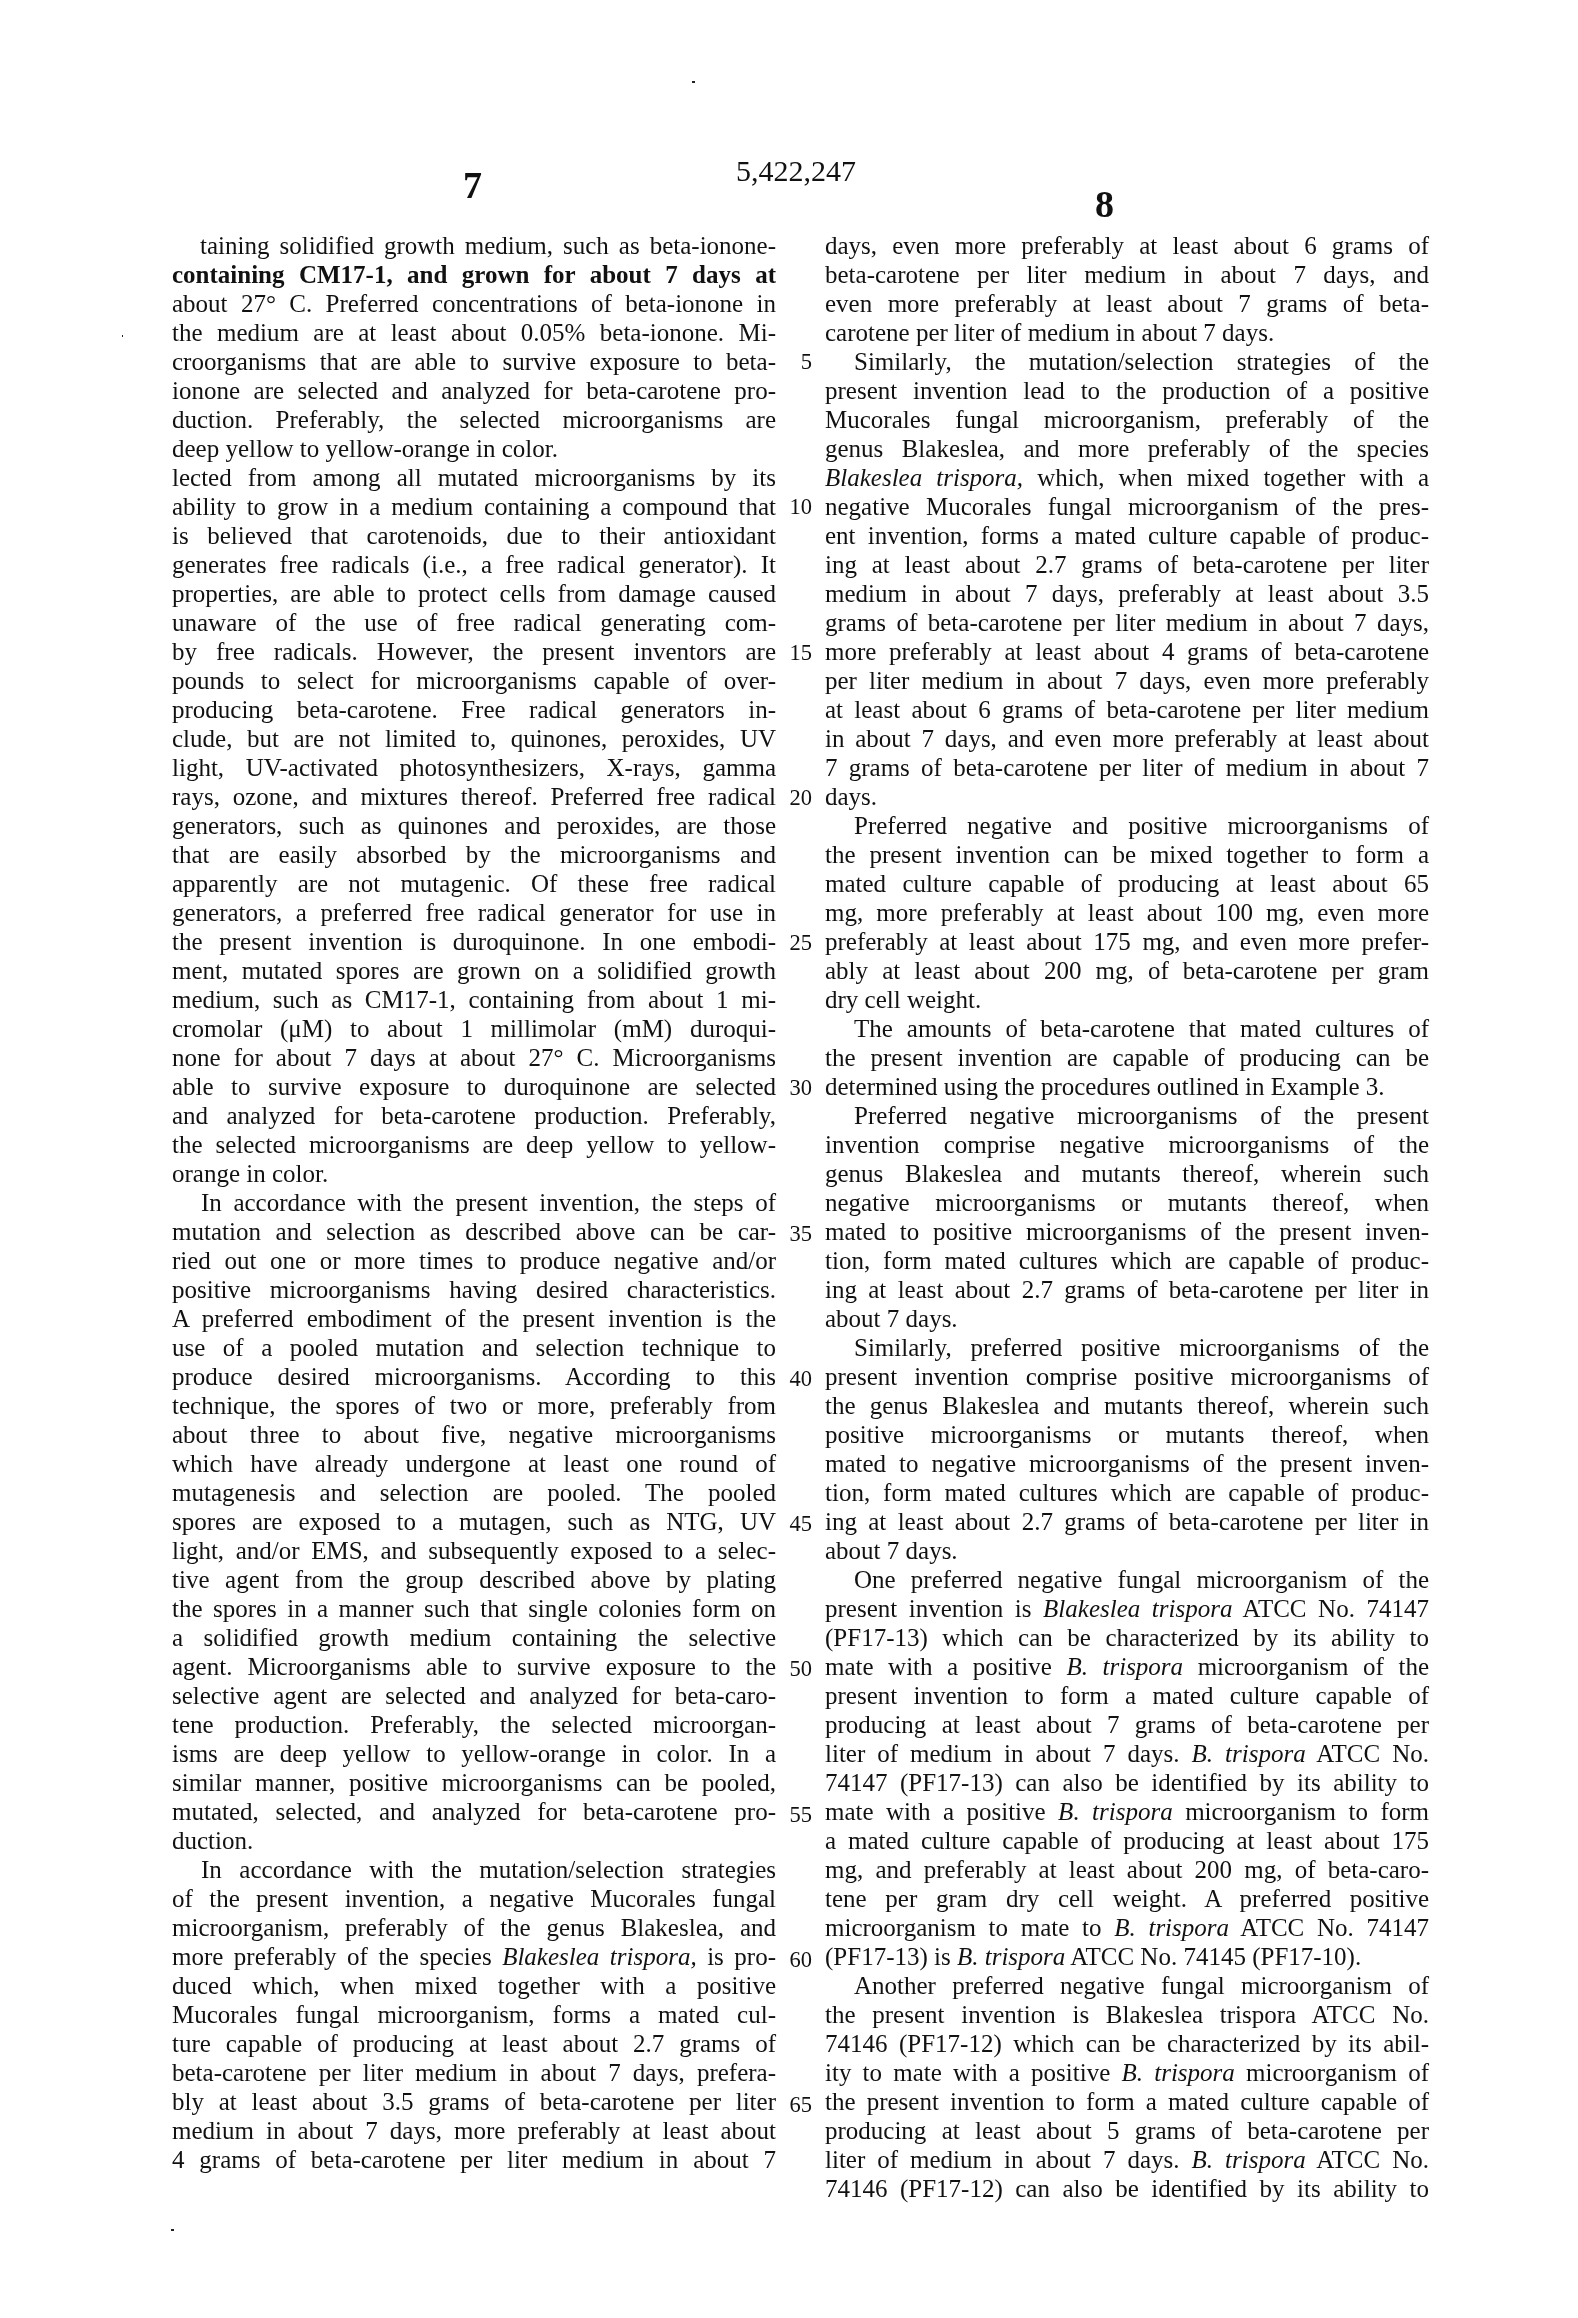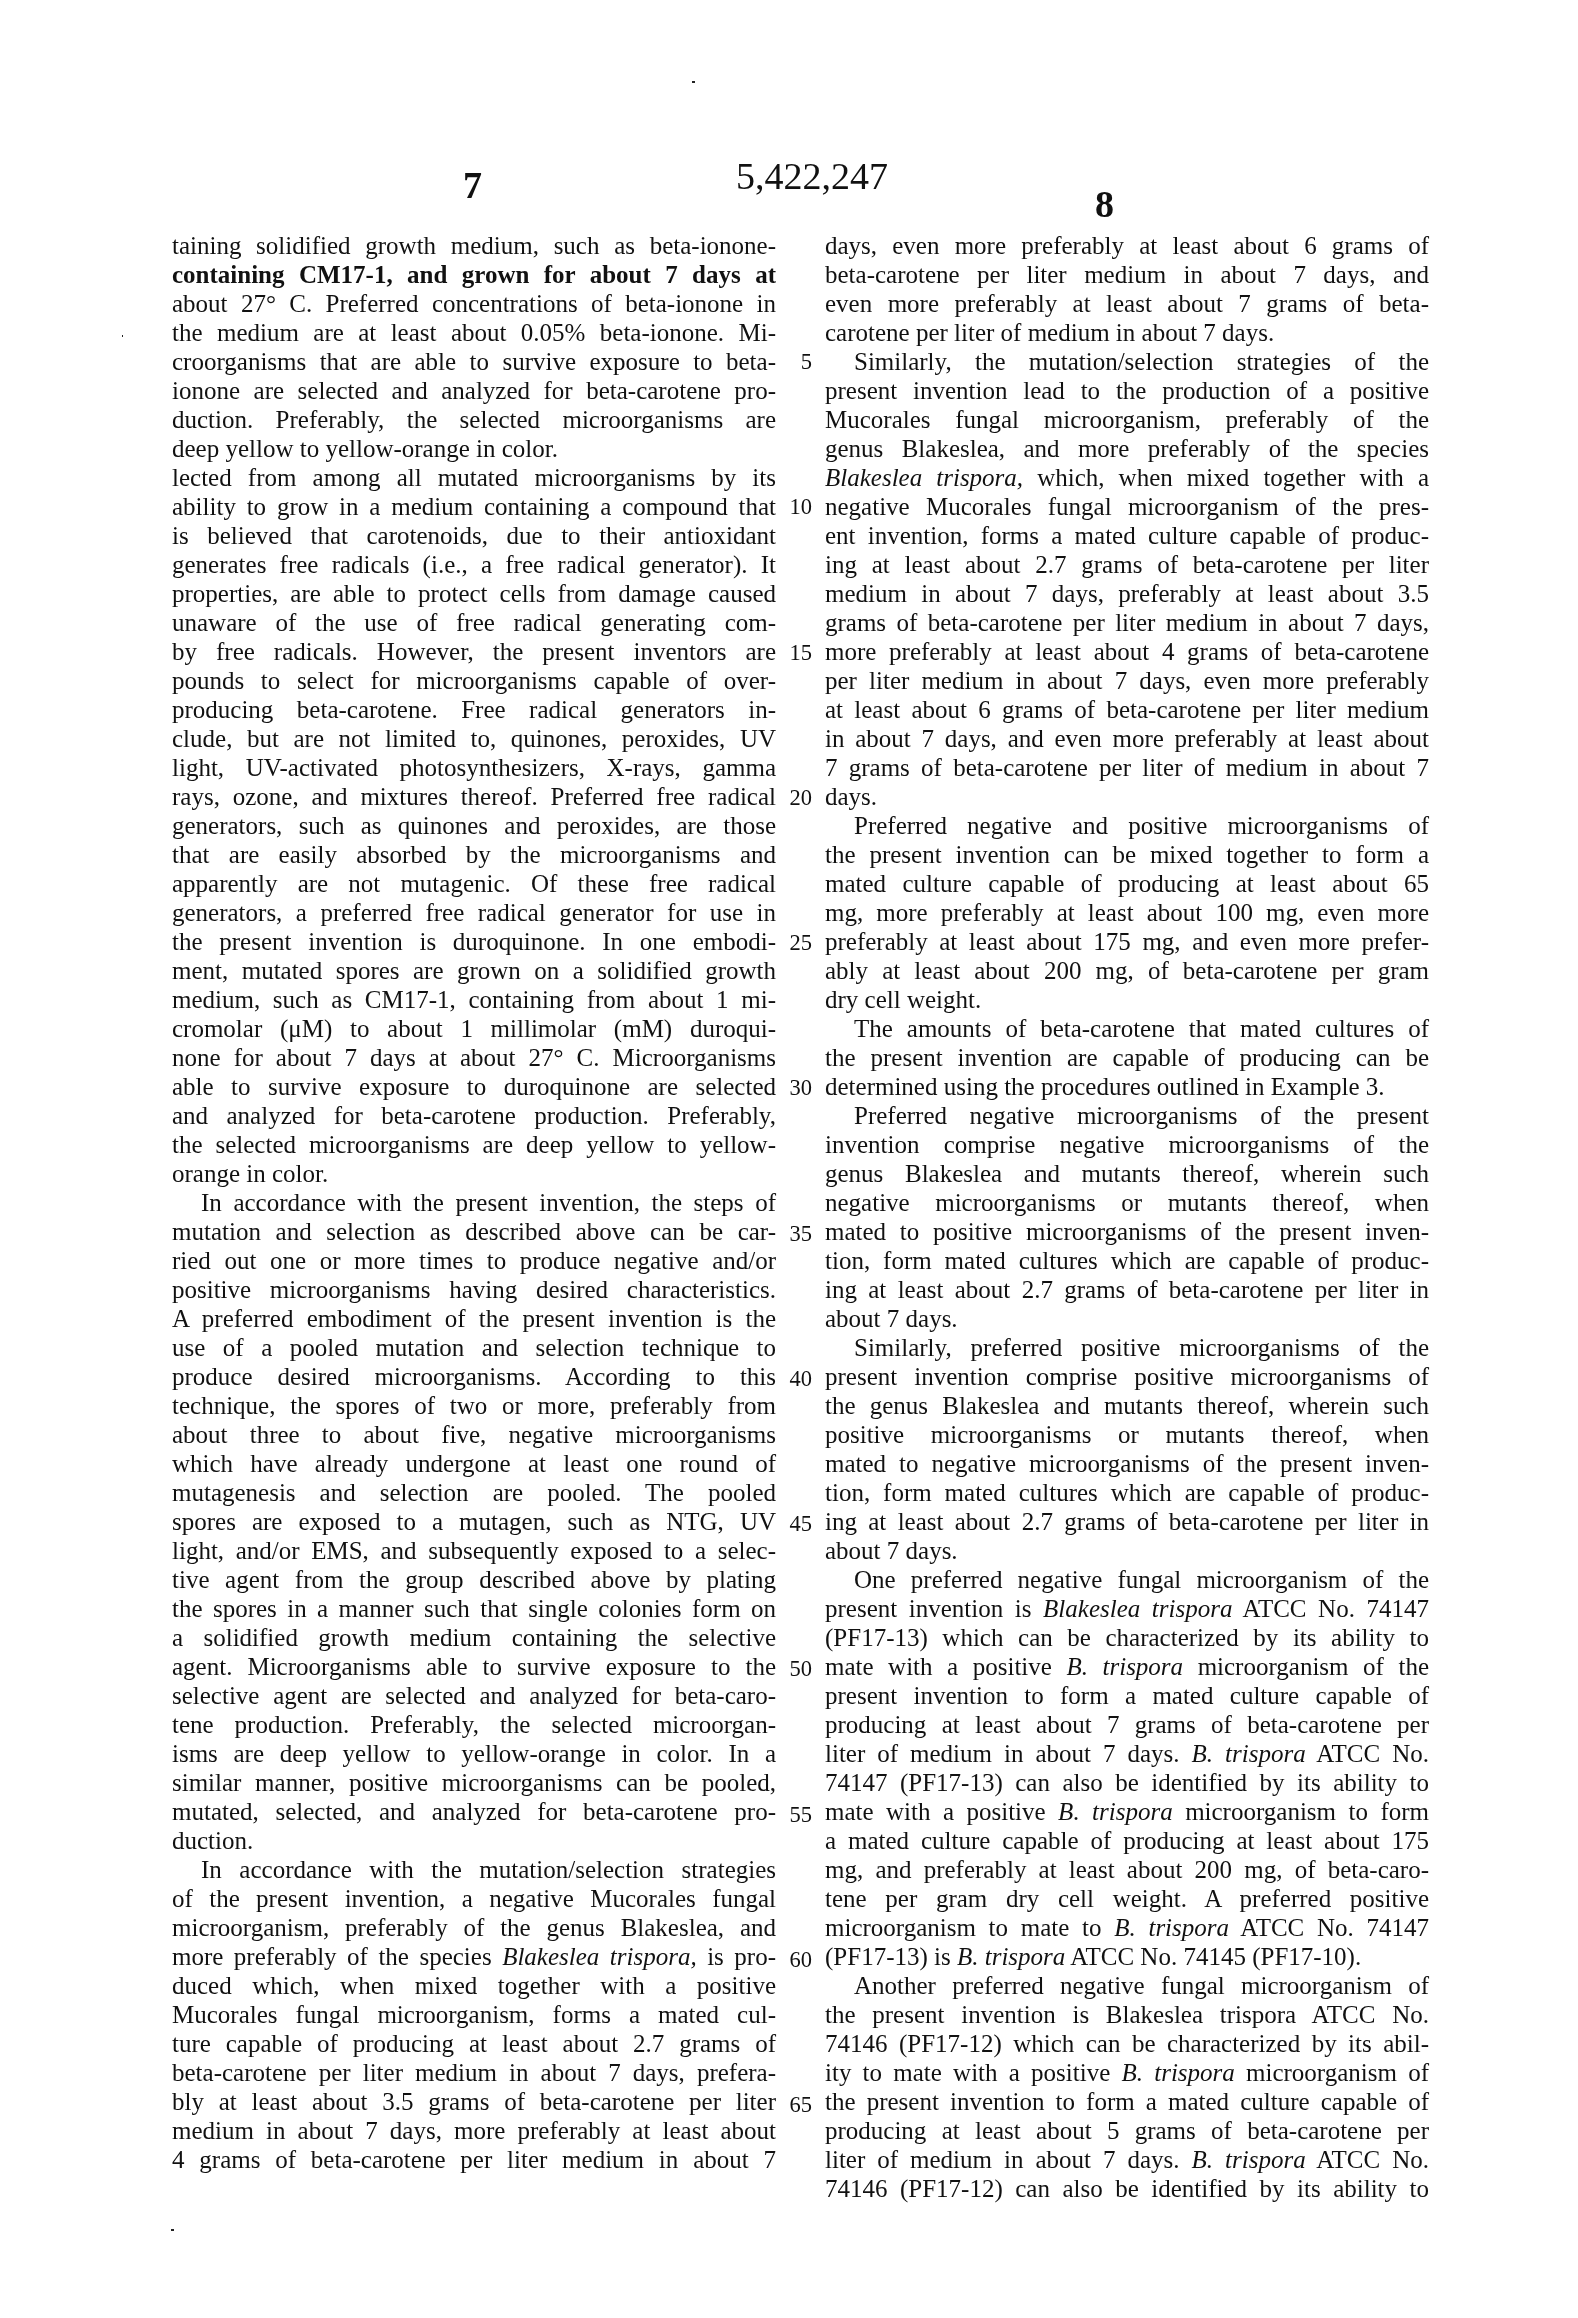--- a/index.html
+++ b/index.html
@@ -1,20 +1,20 @@
 <!DOCTYPE html>
 <html style="font-size:11px"><head>
 <meta charset="utf-8">
 <style>
   html, body { margin: 0; padding: 0; background: #ffffff; }
   body { width: 1578px; height: 2319px; position: relative; overflow: hidden;
          font-family: "Liberation Serif", "DejaVu Serif", serif; color: #111; }
   .hdr { position: absolute; font-weight: bold; }
   #col-num-left { left: 463px; top: 163px; font-size: 38px; }
-  #patent-no { left: 736px; top: 154px; font-size: 38px; font-weight: normal; letter-spacing: 0px; }
+  #patent-no { left: 736px; top: 154px; font-size: 30px; font-weight: normal; letter-spacing: 0px; }
   #col-num-right { left: 1095px; top: 182px; font-size: 38px; }
   .col { position: absolute; top: 231px; width: 604px; }
   #left-col { left: 172px; }
   #right-col { left: 825px; }
   .line { height: 29px; line-height: 29px; font-size: 25px; white-space: nowrap;
           text-align: justify; text-align-last: justify; overflow: visible; }
   .line.last { text-align-last: left; }
   .line.indent { padding-left: 29px; }
   .line i { font-style: italic; }
   .gutter { position: absolute; top: 231px; left: 782px; width: 34px; }
@@ -24,21 +24,21 @@
 </head>
 <body>
 
 <div>
   <div class="hdr" id="col-num-left">7</div>
   <div class="hdr" id="patent-no">5,422,247</div>
   <div class="hdr" id="col-num-right">8</div>
 </div>
 
 <div class="col" id="left-col">
-    <div class="line" style="white-space: normal;">taining solidified growth medium, such as beta-ionone-</div>
+    <div class="line" style="white-space: normal; margin-left: 28px;">taining solidified growth medium, such as beta-ionone-</div>
     <div class="line" style="white-space: normal; font-weight: bold;">containing CM17-1, and grown for about 7 days at</div>
     <div class="line" style="white-space: normal;">about 27° C. Preferred concentrations of beta-ionone in</div>
     <div class="line" style="white-space: normal;">the medium are at least about 0.05% beta-ionone. Mi-</div>
     <div class="line" style="white-space: normal;">croorganisms that are able to survive exposure to beta-</div>
     <div class="line" style="white-space: normal;">ionone are selected and analyzed for beta-carotene pro-</div>
     <div class="line" style="white-space: normal;">duction. Preferably, the selected microorganisms are</div>
     <div class="line last" style="white-space: normal;">deep yellow to yellow-orange in color.</div>
     <div class="line" style="white-space: normal;">lected from among all mutated microorganisms by its</div>
     <div class="line" style="white-space: normal;">ability to grow in a medium containing a compound that</div>
     <div class="line" style="white-space: normal;">is believed that carotenoids, due to their antioxidant</div>

